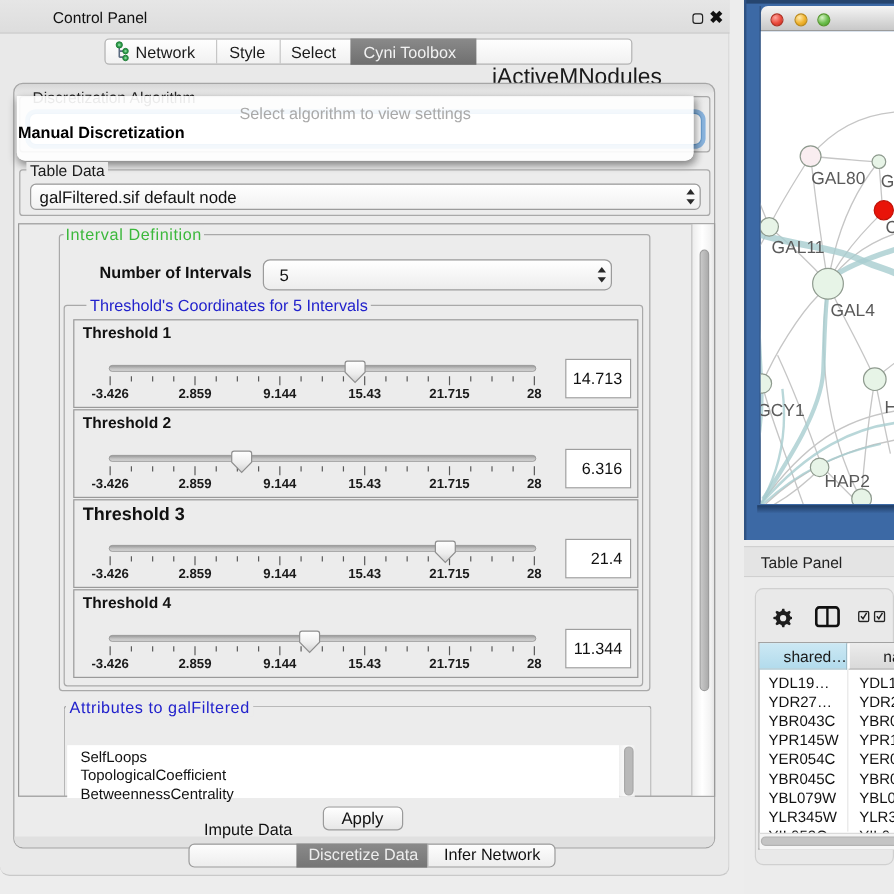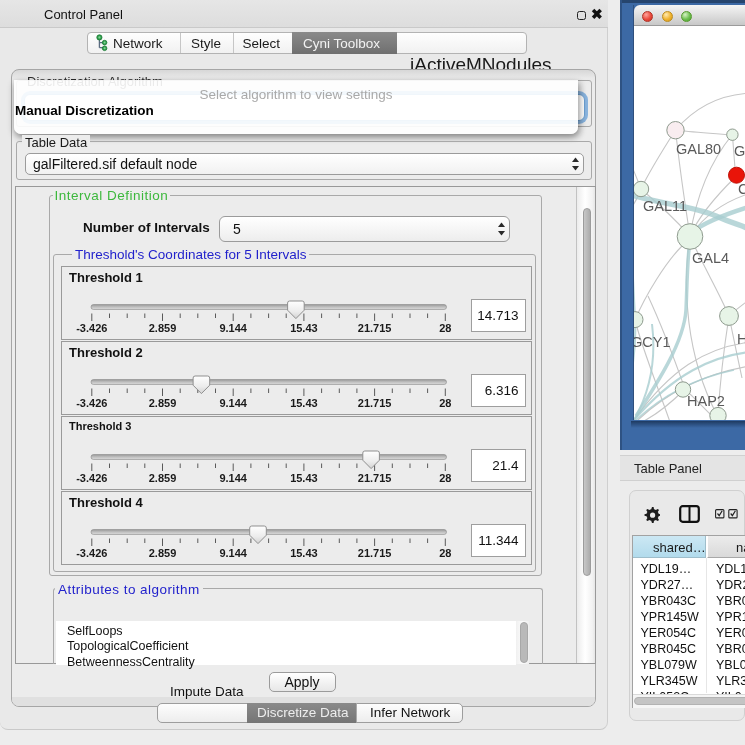--- a/index.html
+++ b/index.html
@@ -97,21 +97,21 @@
       <text x="29.8" y="33.5" text-anchor="middle" font-size="11" font-weight="bold" fill="#1a1a1a">-3.426</text>
       <text x="100.5" y="33.5" text-anchor="middle" font-size="11" font-weight="bold" fill="#1a1a1a">2.859</text>
       <text x="171.2" y="33.5" text-anchor="middle" font-size="11" font-weight="bold" fill="#1a1a1a">9.144</text>
       <text x="241.9" y="33.5" text-anchor="middle" font-size="11" font-weight="bold" fill="#1a1a1a">15.43</text>
       <text x="312.6" y="33.5" text-anchor="middle" font-size="11" font-weight="bold" fill="#1a1a1a">21.715</text>
       <text x="383.3" y="33.5" text-anchor="middle" font-size="11" font-weight="bold" fill="#1a1a1a">28</text>
       <path d="M131.1 5 Q131.1 3 133.1 3 L145.7 3 Q147.7 3 147.7 5 L147.7 12.2 L139.4 20.6 L131.1 12.2 Z" fill="url(#gthumb)" stroke="#8f8f8f" stroke-width="1"></path>
     </svg>
 <div class="abs" style="left:470.5px;top:374px;width:55px;height:33px;background:#fff;border:1px solid #9e9e9e;font-size:13.5px;color:#111;text-align:right;line-height:31px;padding-right:6px;">6.316</div>
 <div class="abs" style="left:61px;top:416px;width:471px;height:74px;border:1px solid #9a9a9a;background:#ececec;"></div>
-<div class="abs" style="left:69px;top:420px;font-size:11px;font-weight:bold;color:#111;">Threshold 3</div>
+<div class="abs" style="left:69px;top:420px;font-size:15px;font-weight:bold;color:#111;">Threshold 3</div>
 <svg class="abs" style="left:61.5px;top:448px" width="470" height="38" viewBox="0 0 470 38">
       <rect x="29" y="6.5" width="355.5" height="5" rx="2.5" fill="url(#gtrack)" stroke="#8a8a8a" stroke-width="0.6"></rect>
       <path d="M29.8 15.5 V23 M47.5 15.5 V20 M65.2 15.5 V20 M82.8 15.5 V20 M100.5 15.5 V23 M118.2 15.5 V20 M135.8 15.5 V20 M153.5 15.5 V20 M171.2 15.5 V23 M188.9 15.5 V20 M206.6 15.5 V20 M224.2 15.5 V20 M241.9 15.5 V23 M259.6 15.5 V20 M277.3 15.5 V20 M294.9 15.5 V20 M312.6 15.5 V23 M330.3 15.5 V20 M348.0 15.5 V20 M365.6 15.5 V20 M383.3 15.5 V23" stroke="#5a5a5a" stroke-width="1"></path>
       <text x="29.8" y="33.5" text-anchor="middle" font-size="11" font-weight="bold" fill="#1a1a1a">-3.426</text>
       <text x="100.5" y="33.5" text-anchor="middle" font-size="11" font-weight="bold" fill="#1a1a1a">2.859</text>
       <text x="171.2" y="33.5" text-anchor="middle" font-size="11" font-weight="bold" fill="#1a1a1a">9.144</text>
       <text x="241.9" y="33.5" text-anchor="middle" font-size="11" font-weight="bold" fill="#1a1a1a">15.43</text>
       <text x="312.6" y="33.5" text-anchor="middle" font-size="11" font-weight="bold" fill="#1a1a1a">21.715</text>
       <text x="383.3" y="33.5" text-anchor="middle" font-size="11" font-weight="bold" fill="#1a1a1a">28</text>
       <path d="M300.8 5 Q300.8 3 302.8 3 L315.4 3 Q317.4 3 317.4 5 L317.4 12.2 L309.1 20.6 L300.8 12.2 Z" fill="url(#gthumb)" stroke="#8f8f8f" stroke-width="1"></path>
@@ -125,21 +125,21 @@
       <text x="29.8" y="33.5" text-anchor="middle" font-size="11" font-weight="bold" fill="#1a1a1a">-3.426</text>
       <text x="100.5" y="33.5" text-anchor="middle" font-size="11" font-weight="bold" fill="#1a1a1a">2.859</text>
       <text x="171.2" y="33.5" text-anchor="middle" font-size="11" font-weight="bold" fill="#1a1a1a">9.144</text>
       <text x="241.9" y="33.5" text-anchor="middle" font-size="11" font-weight="bold" fill="#1a1a1a">15.43</text>
       <text x="312.6" y="33.5" text-anchor="middle" font-size="11" font-weight="bold" fill="#1a1a1a">21.715</text>
       <text x="383.3" y="33.5" text-anchor="middle" font-size="11" font-weight="bold" fill="#1a1a1a">28</text>
       <path d="M187.7 5 Q187.7 3 189.7 3 L202.3 3 Q204.3 3 204.3 5 L204.3 12.2 L196.0 20.6 L187.7 12.2 Z" fill="url(#gthumb)" stroke="#8f8f8f" stroke-width="1"></path>
     </svg>
 <div class="abs" style="left:470.5px;top:524px;width:55px;height:33px;background:#fff;border:1px solid #9e9e9e;font-size:13.5px;color:#111;text-align:right;line-height:31px;padding-right:6px;">11.344</div>
 <div class="abs" style="left:52.5px;top:587.5px;width:490px;height:76.5px;border:1px solid #a9a9a9;border-bottom:none;border-radius:3px 3px 0 0;"></div>
-<div class="abs" style="left:55px;top:581.5px;font-size:13.5px;letter-spacing:0.45px;color:#2222cc;background:#ececec;padding:0 3px;">Attributes to algorithm</div>
+<div class="abs" style="left:55px;top:581.5px;font-size:13.5px;letter-spacing:0.45px;color:#2222cc;background:#ececec;padding:0 3px;">Attributes to galFiltered</div>
 <div class="abs" style="left:56.5px;top:600.5px;font-size:13px;font-weight:bold;letter-spacing:0.3px;color:#0f172a;margin-top:43px;">Numerical Attributes</div>
 <div class="abs" style="left:55.5px;top:620.5px;width:460px;height:44px;background:#fff;overflow:hidden;"></div>
 <div class="abs" style="left:67px;top:623.5px;font-size:12.5px;color:#111;line-height:15.6px;">SelfLoops<br>TopologicalCoefficient<br>BetweennessCentrality</div>
 <div class="abs" style="left:515.5px;top:620.5px;width:13.5px;height:43px;background:linear-gradient(90deg,#f0f0f0,#fcfcfc 50%,#efefef);"></div>
 <div class="abs" style="left:519.5px;top:621.5px;width:8px;height:41.5px;background:#b9b9b9;border:1px solid #a8a8a8;border-radius:4.5px;"></div>
 <div class="abs" style="left:268.5px;top:671.5px;width:67px;height:20px;background:linear-gradient(#ffffff,#e7e7e7);border:1px solid #9b9b9b;border-radius:5px;text-align:center;font-size:14px;color:#111;line-height:19px;">Apply</div>
 <div class="abs" style="left:157px;top:702.5px;width:306px;height:20px;background:linear-gradient(#fdfdfd,#ededed);border:1px solid #9d9d9d;border-radius:5px;overflow:hidden;"></div>
 <div class="abs" style="left:247px;top:702.5px;width:109px;height:20px;background:linear-gradient(#8a8a8a,#757575);"></div>
 <div class="abs" style="left:170px;top:684px;font-size:13.5px;color:#111;">Impute Data</div>
 <div class="abs" style="left:257px;top:705px;font-size:13.5px;color:#ededed;">Discretize Data</div>

